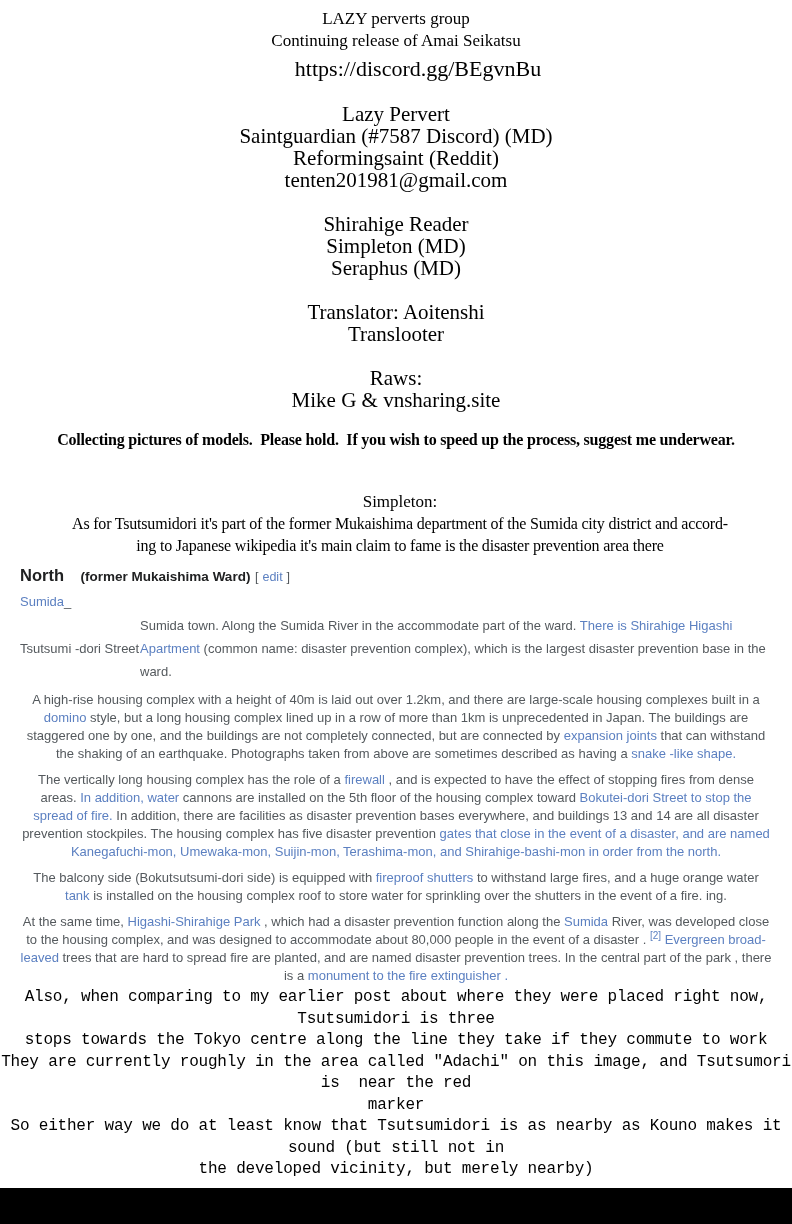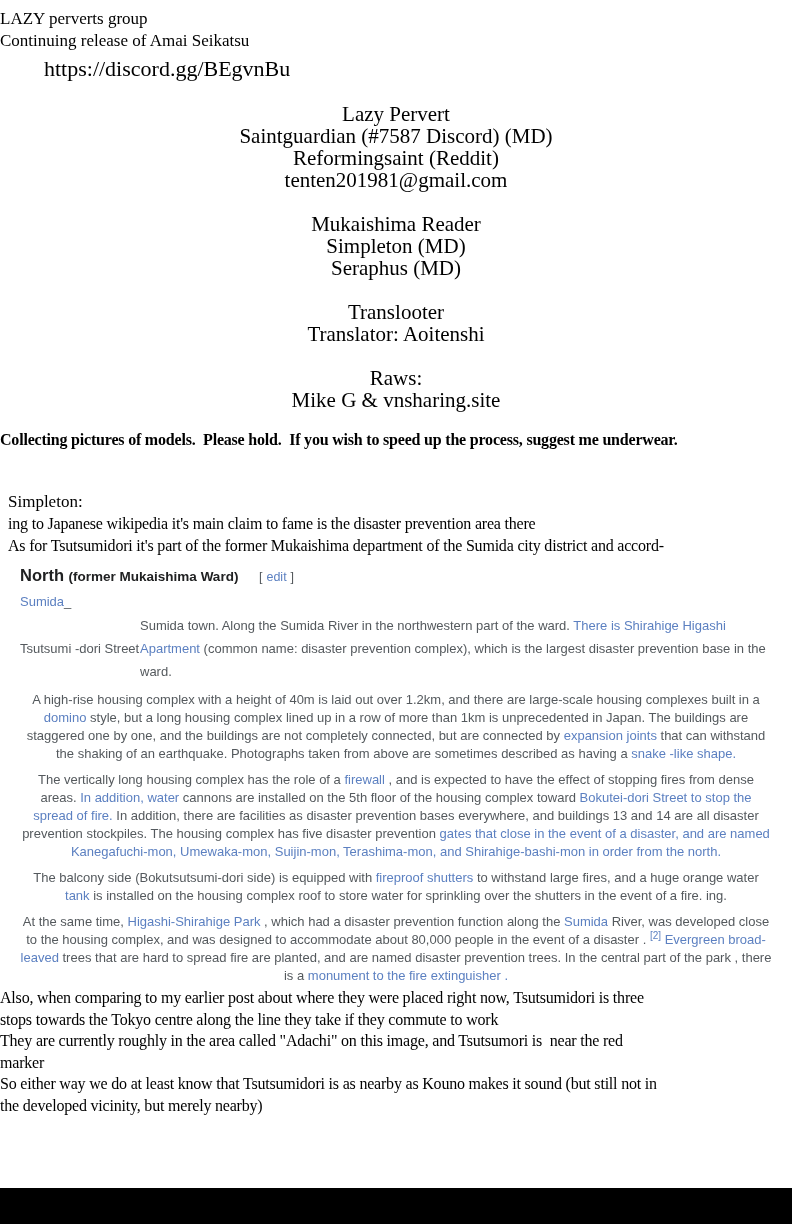--- a/index.html
+++ b/index.html
@@ -1,39 +1,39 @@
 <!DOCTYPE html>
 <html style="--link-blue: #5c80c1; --wiki-text: #54595d; --heading-dark: #202122; --serif-black: #000000; --bar-black: #000000;"><head>
 <meta charset="utf-8">
 <style>
   html,body{margin:0;padding:0;}
   body{width:792px;height:1224px;position:relative;background:#ffffff;overflow:hidden;}
   .serif{font-family:"Liberation Serif",serif;color:var(--serif-black,#000);}
-  .center{}
+  .center{text-align:center;}
   .top-block{padding-top:8px;font-size:17px;line-height:22px;}
   .discord{font-size:22px;line-height:30px;margin-top:2px;padding-left:44px;}
   .credit-group{font-family:"Liberation Serif",serif;color:var(--serif-black,#000);text-align:center;font-size:21px;line-height:22px;margin-top:22px;}
   #credits-groups .credit-group:first-child{margin-top:19px;}
   .note{margin-top:18px;font-size:16px;line-height:22px;letter-spacing:-0.2px;white-space:pre-wrap;font-weight:bold;}
   .commentary{margin-top:40px;font-size:16px;line-height:22px;padding-left:8px;}
   .speaker{font-size:17px;}
   #commentary-lines{letter-spacing:-0.2px;}
   .wiki{margin-top:6px;padding:0 20px;font-family:"Liberation Sans",sans-serif;color:var(--wiki-text,#54595d);font-size:13px;}
   .wiki-heading{color:var(--heading-dark,#202122);font-weight:bold;font-size:16.5px;line-height:24px;}
-  .wh-sub{font-size:13.5px;margin-left:0;}
-  .wh-edit{font-weight:normal;font-size:12.5px;margin-left:16px;color:var(--wiki-text,#54595d);}
+  .wh-sub{font-size:13.5px;margin-left:12px;}
+  .wh-edit{font-weight:normal;font-size:12.5px;margin-left:0;color:var(--wiki-text,#54595d);}
   .edit-link{color:var(--link-blue,#5c80c1);margin:0 4px;cursor:pointer;}
   .wrow{display:flex;margin-top:4px;}
   .wlabel{flex:0 0 120px;display:flex;align-items:center;line-height:17px;flex-wrap:wrap;align-content:center;}
   .wcontent{flex:1;line-height:23px;}
   .wpara{margin:8px 0 0 0;line-height:18px;text-align:center;}
   .wlink{color:var(--link-blue,#5c80c1);text-decoration:none;cursor:pointer;}
   sup{font-size:10px;line-height:0;}
   .closing{margin-top:2px;font-size:16px;line-height:21.5px;letter-spacing:-0.2px;}
-  .cl-line{white-space:pre-wrap;}
+  .cl-line{white-space:pre-wrap;font-family:Liberation Mono, monospace;}
   .black-bar{position:absolute;left:0;right:0;bottom:0;height:36px;background:var(--bar-black,#000);}
 </style>
 </head>
 <body>
 
 <div class="page">
 
   <div class="serif center top-block">
     <div>LAZY perverts group</div>
     <div>Continuing release of Amai Seikatsu</div>
@@ -41,62 +41,62 @@
   </div>
 
   <div id="credits-groups">
       <div class="credit-group">
         <div>Lazy Pervert</div>
         <div>Saintguardian (#7587 Discord) (MD)</div>
         <div>Reformingsaint (Reddit)</div>
         <div>tenten201981@gmail.com</div>
       </div>
       <div class="credit-group">
-        <div>Mukaishima Reader</div>
+        <div>Shirahige Reader</div>
         <div>Simpleton (MD)</div>
         <div>Seraphus (MD)</div>
       </div>
       <div class="credit-group">
+        <div>Translator: Aoitenshi</div>
         <div>Translooter</div>
-        <div>Translator: Aoitenshi</div>
       </div>
       <div class="credit-group">
         <div>Raws:</div>
         <div>Mike G &amp; vnsharing.site</div>
       </div>
     </div>
 
   <div class="note serif center">Collecting pictures of models.  Please hold.  If you wish to speed up the process, suggest me underwear.</div>
 
   <div class="commentary serif center">
     <div class="speaker">Simpleton:</div>
     <div id="commentary-lines">
+        <div>As for Tsutsumidori it's part of the former Mukaishima department of the Sumida city district and accord-</div>
         <div>ing to Japanese wikipedia it's main claim to fame is the disaster prevention area there</div>
-        <div>As for Tsutsumidori it's part of the former Mukaishima department of the Sumida city district and accord-</div>
       </div>
   </div>
 
   <div class="wiki">
     <div class="wiki-heading">
       <span class="wh-main">North</span>
       <span class="wh-sub">(former Mukaishima Ward)</span>
       <span class="wh-edit"><span class="bracket">[</span><span class="edit-link">edit</span><span class="bracket">]</span></span>
     </div>
     <div id="wiki-rows">
         <div class="wrow">
           <div class="wlabel">
             <a class="wlink">Sumida</a>
             <span> _</span>
           </div>
         </div>
         <div class="wrow">
           <div class="wlabel">
             <span>Tsutsumi -dori Street</span>
           </div>
-          <div class="wcontent"><span>Sumida town. Along the Sumida River in the northwestern part of the ward. </span><a class="wlink">There is Shirahige Higashi Apartment</a><span> (common name: disaster prevention complex), which is the largest disaster prevention base in the ward.</span></div>
+          <div class="wcontent"><span>Sumida town. Along the Sumida River in the accommodate part of the ward. </span><a class="wlink">There is Shirahige Higashi Apartment</a><span> (common name: disaster prevention complex), which is the largest disaster prevention base in the ward.</span></div>
         </div>
       </div>
     <div id="wiki-paras">
         <p class="wpara"><span>A high-rise housing complex with a height of 40m is laid out over 1.2km, and there are large-scale housing complexes built in a </span><a class="wlink">domino</a><span> style, but a long housing complex lined up in a row of more than 1km is unprecedented in Japan. The buildings are staggered one by one, and the buildings are not completely connected, but are connected by </span><a class="wlink">expansion joints</a><span> that can withstand the shaking of an earthquake. Photographs taken from above are sometimes described as having a </span><a class="wlink">snake -like shape.</a></p>
         <p class="wpara"><span>The vertically long housing complex has the role of a </span><a class="wlink">firewall</a><span> , and is expected to have the effect of stopping fires from dense areas. </span><a class="wlink">In addition, water</a><span> cannons are installed on the 5th floor of the housing complex toward </span><a class="wlink">Bokutei-dori Street to stop the spread of fire.</a><span> In addition, there are facilities as disaster prevention bases everywhere, and buildings 13 and 14 are all disaster prevention stockpiles. The housing complex has five disaster prevention </span><a class="wlink">gates that close in the event of a disaster, and are named Kanegafuchi-mon, Umewaka-mon, Suijin-mon, Terashima-mon, and Shirahige-bashi-mon in order from the north.</a></p>
         <p class="wpara"><span>The balcony side (Bokutsutsumi-dori side) is equipped with </span><a class="wlink">fireproof shutters</a><span> to withstand large fires, and a huge orange water </span><a class="wlink">tank</a><span> is installed on the housing complex roof to store water for sprinkling over the shutters in the event of a fire. ing.</span></p>
         <p class="wpara"><span>At the same time, </span><a class="wlink">Higashi-Shirahige Park</a><span> , which had a disaster prevention function along the </span><a class="wlink">Sumida</a><span> River, was developed close to the housing complex, and was designed to accommodate about 80,000 people in the event of a disaster . </span><sup><a class="wlink">[2]</a></sup><span> </span><a class="wlink">Evergreen broad-leaved</a><span> trees that are hard to spread fire are planted, and are named disaster prevention trees. In the central part of the park , there is a </span><a class="wlink">monument to the fire extinguisher .</a></p>
       </div>
   </div>
 

